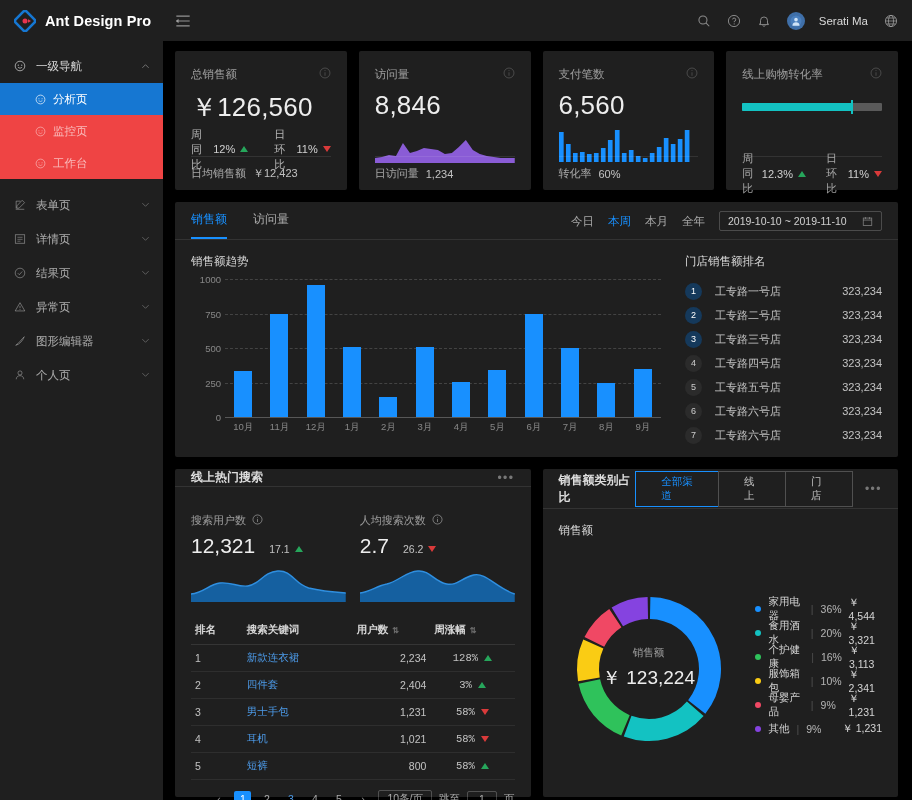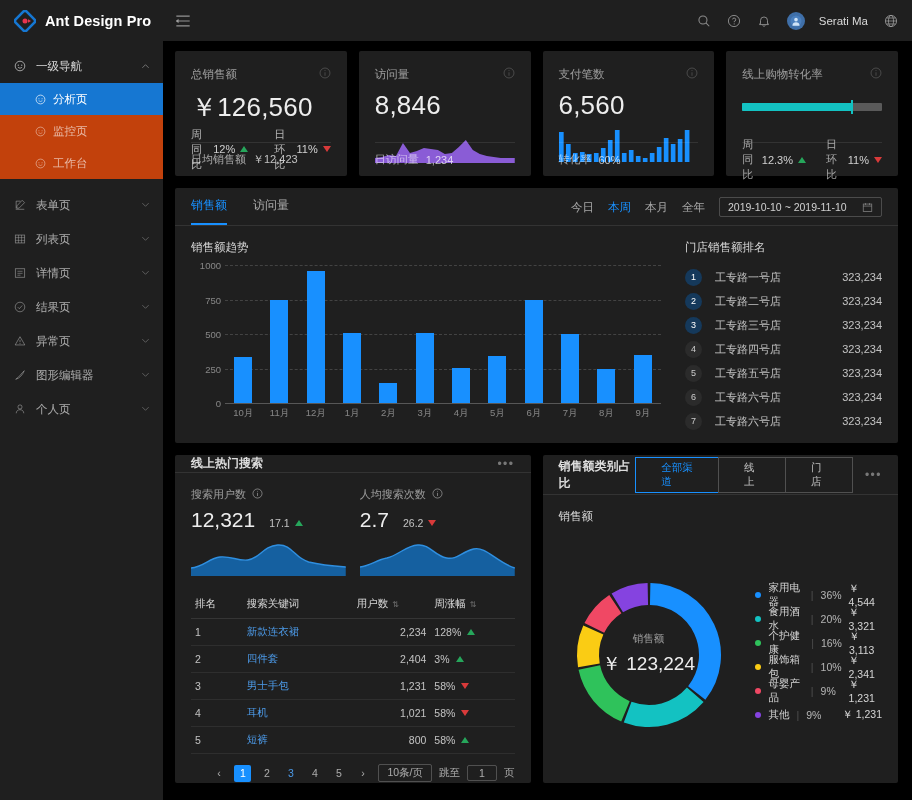--- a/index.html
+++ b/index.html
@@ -17,21 +17,21 @@
   .logo-row { height: 41px; display: flex; align-items: center; gap: 9px; padding-left: 14px; background:#1f1f1f; }
   .logo-mark { width: 22px; height: 22px; position: relative; flex: 0 0 22px; }
   .logo-title { font-size: 14.5px; font-weight: bold; color: #fff; letter-spacing: .1px; }
   .nav { padding-top: 9px; background:#1f1f1f; }
   .nav-group-head {
     height: 33px; display: flex; align-items: center; padding: 0 13px 0 14px;
     font-size: 11.5px; color: rgba(255,255,255,0.82); cursor: pointer;
   }
   .nav-group-head .gi { width: 15px; flex: 0 0 15px; opacity: .75; }
   .nav-group-head .lbl { flex: 1; }
-  .nav-sub { background: #c2410c; }
+  .nav-sub { background: #ef4444; }
   .nav-item {
     height: 32px; display: flex; align-items: center; gap: 7px;
     padding-left: 35px; font-size: 11.5px; color: rgba(255,255,255,0.62); cursor: pointer;
   }
   .nav-item.active { background: #1677d2; color: #fff; }
   .nav-item .ii { opacity: .8; display:flex; }
   .nav-row {
     height: 34px; display: flex; align-items: center; padding: 0 13px 0 14px;
     font-size: 11.5px; color: rgba(255,255,255,0.62); cursor: pointer;
   }
@@ -49,21 +49,21 @@
   .avatar { width: 18px; height: 18px; border-radius: 50%; background: #3f6fa8; display:flex; align-items:center; justify-content:center; }
   .uname { font-size: 11.5px; color: rgba(255,255,255,0.82); margin-left: -8px; }
   .user-wrap { display:flex; align-items:center; gap:14px; cursor:pointer; }
 
   .content { flex: 1; overflow: hidden; padding: 10px 14px 0 12px; }
 
   
   .card { background: #1f1f1f; border-radius: 2px; }
   .row { display: flex; gap: 12px; }
 
-  .stat-card { flex: 1; padding: 14px 16px 0 16px; height: 125px; position: relative; }
+  .stat-card { flex: 1; padding: 14px 16px 0 16px; height: 139px; position: relative; }
   .stat-head { display: flex; align-items: center; justify-content: space-between; }
   .stat-title { font-size: 11.5px; color: rgba(255,255,255,0.55); }
   .info-ic { opacity: .4; }
   .stat-value { font-size: 26px; color: rgba(255,255,255,0.92); margin-top: 7px; letter-spacing: .2px; font-weight: 400; }
   .stat-mid { height: 36px; margin-top: 6px; display: flex; align-items: center; }
   .trend { font-size: 11px; color: rgba(255,255,255,0.78); display: flex; align-items: center; gap: 5px; }
   .trend .lb { color: rgba(255,255,255,0.65); }
   .tri-up { width:0;height:0;border-left:4px solid transparent;border-right:4px solid transparent;border-bottom:6px solid #26a65b; }
   .tri-dn { width:0;height:0;border-left:4px solid transparent;border-right:4px solid transparent;border-top:6px solid #d93a3a; }
   .stat-foot { position: absolute; left: 16px; right: 16px; bottom: 0; height: 34px; display: flex; align-items: center;
@@ -119,35 +119,35 @@
   .seg { display: flex; margin-left: auto; }
   .seg-btn { font-size: 10.5px; padding: 3px 25px; border: 1px solid rgba(255,255,255,0.22);
     color: rgba(255,255,255,0.7); cursor: pointer; border-right: none; }
   .seg-btn:last-child { border-right: 1px solid rgba(255,255,255,0.22); }
   .seg-btn.active { color: #1890ff; border-color: #1890ff; position: relative; z-index: 1; }
   .seg + .dots { margin-left: 12px; }
 
   .search-body { padding: 14px 16px 10px 16px; flex: 1; display: flex; flex-direction: column; }
   .mini-row { display: flex; gap: 14px; }
   .mini { flex: 1; }
-  .mini-title { font-size: 11px; color: rgba(255,255,255,0.55); display: flex; align-items: center; gap: 6px; }
+  .mini-title { font-size: 11px; color: rgba(255,255,255,0.55); display: flex; align-items: center; gap: 6px; margin-top: 12px; }
   .mini-line { display: flex; align-items: baseline; gap: 14px; margin-top: 6px; }
   .mini-val { font-size: 21px; color: rgba(255,255,255,0.92); }
   .mini-delta { font-size: 10.5px; color: rgba(255,255,255,0.72); display: flex; align-items: center; gap: 5px; }
   .spark { height: 40px; margin-top: 4px; }
 
   table.kw { width: 100%; border-collapse: collapse; margin-top: 10px; }
-  table.kw th { font-size: 10.5px; color: rgba(255,255,255,0.82); font-weight: normal; text-align: left;
+  table.kw th { font-size: 10.5px; color: rgba(255,255,255,0.82); font-weight: bold; text-align: left;
     padding: 7px 4px; border-bottom: 1px solid rgba(255,255,255,0.1); }
   table.kw td { font-size: 10.5px; color: rgba(255,255,255,0.72); padding: 6px 4px;
     border-bottom: 1px solid rgba(255,255,255,0.07); }
   table.kw td.kwname { color: #4c9ae8; cursor: pointer; }
   .num { text-align: right; }
   .sorter { color: rgba(255,255,255,0.35); margin-left: 4px; font-size: 8px; }
-  .delta-cell { display: flex; align-items: center; justify-content: flex-start; gap: 6px; }
+  .delta-cell { display: flex; align-items: center; justify-content: center; gap: 6px; font-family: Liberation Mono, monospace; }
 
   .pager { display: flex; align-items: center; justify-content: flex-end; gap: 7px; margin-top: 10px; font-size: 10.5px;
     color: rgba(255,255,255,0.62); }
   .pg { min-width: 17px; height: 17px; display:flex; align-items:center; justify-content:center; cursor: pointer; border-radius:2px; }
   .pg.active { background: #1890ff; color: #fff; }
   .pg.lnk { color: #4c9ae8; }
   .pg-sel { border: 1px solid rgba(255,255,255,0.22); padding: 1px 8px; border-radius: 2px; cursor: pointer; }
   .pg-inp { border: 1px solid rgba(255,255,255,0.22); padding: 1px 10px; border-radius: 2px; min-width: 30px; text-align:center; }
 
   .pie-body { flex: 1; padding: 14px 16px; display: flex; flex-direction: column; }
@@ -237,32 +237,20 @@
 
       <div style="height:9px"></div>
 
       <div class="nav-row">
         <span class="gi">
           <svg width="12" height="12" viewBox="0 0 14 14">
               <path d="M2 12h10M2.5 2.5h5M2.5 2.5v8.5M9.5 1.5l2.8 2.8L6 10.6 3.2 10.8l.2-2.8z" fill="none" stroke="currentColor" stroke-width="1"></path>
             </svg>
         </span>
         <span class="lbl" style="margin-left:7px">表单页</span>
-        <span class="chev"><svg width="9" height="9" viewBox="0 0 10 10">
-              <path d="M1.5 3.5 L5 7 L8.5 3.5" fill="none" stroke="currentColor" stroke-width="1.1"></path>
-            </svg></span>
-      </div>
-      <div class="nav-row">
-        <span class="gi">
-          <svg width="12" height="12" viewBox="0 0 14 14">
-              <rect x="1.6" y="2.4" width="10.8" height="9.2" fill="none" stroke="currentColor" stroke-width="1"></rect>
-              <path d="M1.6 5.4h10.8M1.6 8.6h10.8M5.2 2.4v9.2M8.8 2.4v9.2" stroke="currentColor" stroke-width=".8"></path>
-            </svg>
-        </span>
-        <span class="lbl" style="margin-left:7px">列表页</span>
         <span class="chev"><svg width="9" height="9" viewBox="0 0 10 10">
               <path d="M1.5 3.5 L5 7 L8.5 3.5" fill="none" stroke="currentColor" stroke-width="1.1"></path>
             </svg></span>
       </div>
       <div class="nav-row">
         <span class="gi">
           <svg width="12" height="12" viewBox="0 0 14 14">
               <rect x="1.6" y="2" width="10.8" height="10" fill="none" stroke="currentColor" stroke-width="1"></rect>
               <path d="M4 5h6M4 7.4h6M4 9.6h3.6" stroke="currentColor" stroke-width=".9"></path>
             </svg>

